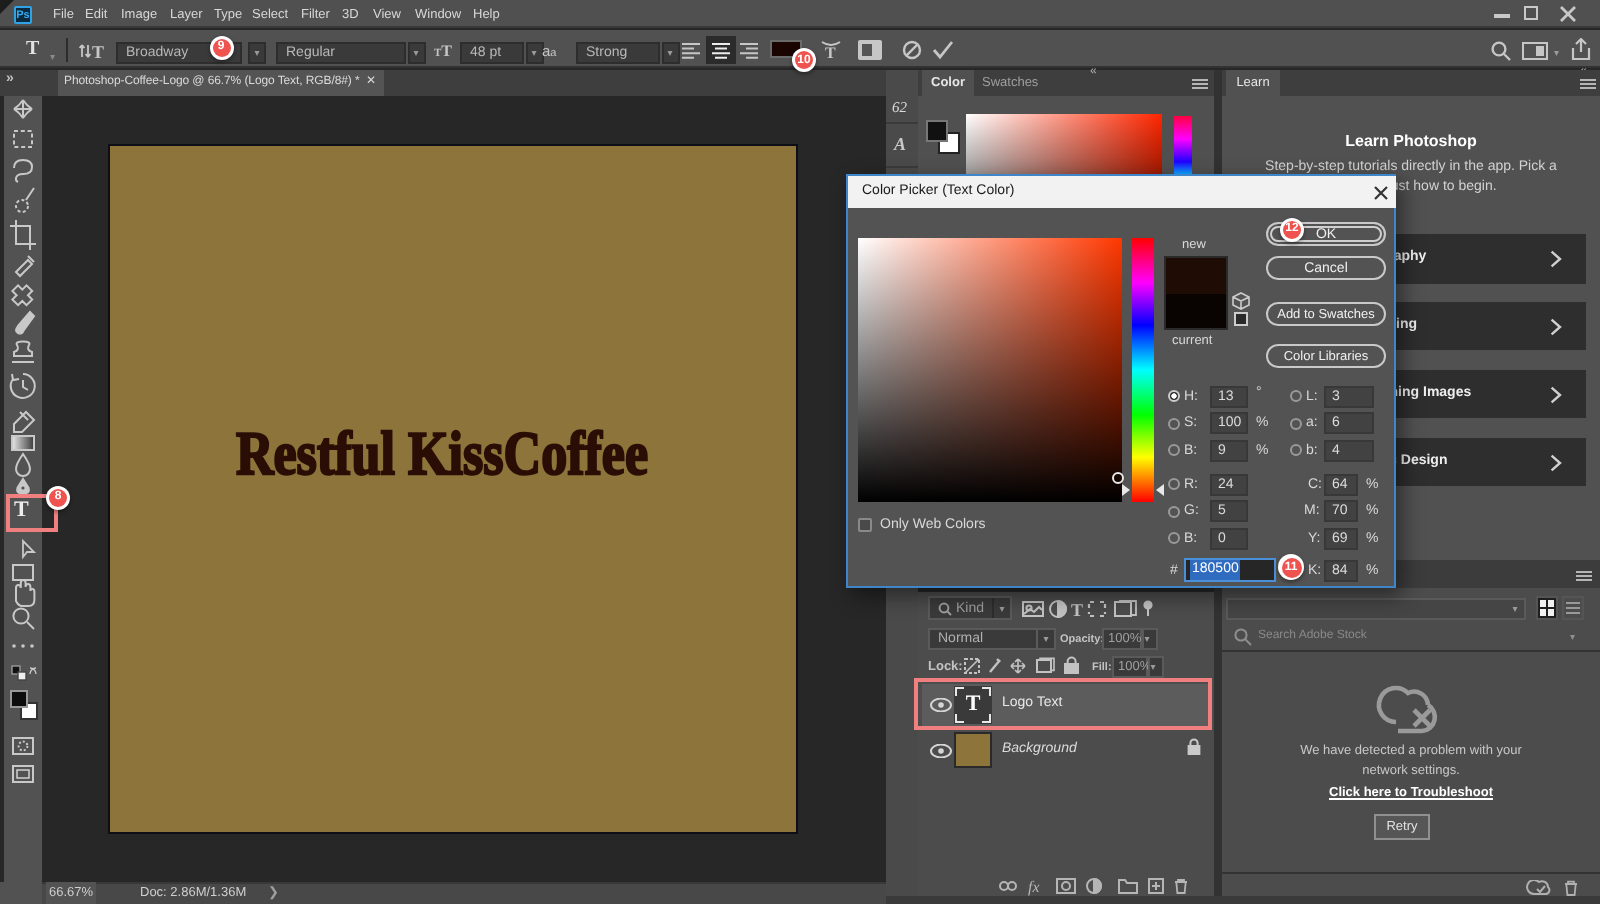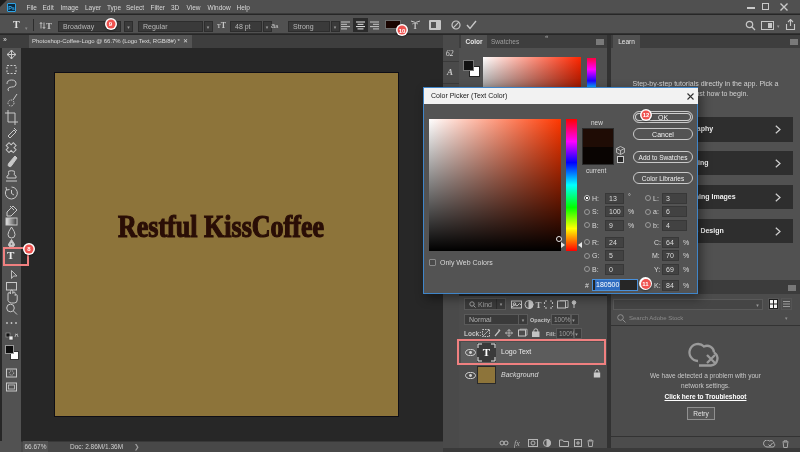--- a/index.html
+++ b/index.html
@@ -215,20 +215,21 @@
 <div class="abs" style="left:483px;top:57px;width:98px;height:39px;background:linear-gradient(to bottom,rgba(0,0,0,0) 0%,rgba(0,0,0,0.5) 100%),linear-gradient(to right,#ffffff,#ff2600);"></div>
 
 <div class="abs" style="left:587px;top:58px;width:9px;height:38px;background:linear-gradient(to bottom,#ff0040,#ff00ff 30%,#2000ff 60%,#00ffff 85%,#00ff88 100%);"></div>
 
 <div class="abs" style="left:611px;top:35px;width:189px;height:245px;background:#515151;"></div>
 <div class="abs" style="left:611px;top:35px;width:189px;height:13px;background:#3e3e3e;"></div>
 <div class="abs" style="left:613px;top:35px;width:27px;height:13px;background:#515151;color:#e6e6e6;font-size:6.5px;line-height:13px;text-align:center;">Learn</div>
 <svg class="abs" style="left:790px;top:39px;" width="8" height="6">
       <path d="M0 1h8M0 3h8M0 5h8" stroke="#b5b5b5" stroke-width="1"></path>
     </svg>
+<div class="abs" style="left:611px;top:66px;width:189px;text-align:center;color:#ffffff;font-size:8px;font-weight:bold;">Learn Photoshop</div>
 <div class="abs" style="left:611px;top:79px;width:189px;text-align:center;color:#d2d2d2;font-size:7px;line-height:10px;">Step-by-step tutorials directly in the app. Pick a<br>and learn just how to begin.</div>
 <div class="abs" style="left:620px;top:117px;width:173px;height:24.5px;background:#2e2e2e;color:#efefef;font-size:7px;font-weight:bold;line-height:24.5px;padding-left:50px;">Photography<svg style="position:absolute;right:12px;top:8px;" width="6" height="9">
         <path d="M0.8 0.8 L5 4.5 L0.8 8.2" stroke="#d0d0d0" stroke-width="1.2" fill="none"></path>
       </svg></div>
 <div class="abs" style="left:620px;top:150.5px;width:173px;height:24.5px;background:#2e2e2e;color:#efefef;font-size:7px;font-weight:bold;line-height:24.5px;padding-left:50px;">Retouching<svg style="position:absolute;right:12px;top:8px;" width="6" height="9">
         <path d="M0.8 0.8 L5 4.5 L0.8 8.2" stroke="#d0d0d0" stroke-width="1.2" fill="none"></path>
       </svg></div>
 <div class="abs" style="left:620px;top:184.5px;width:173px;height:24.5px;background:#2e2e2e;color:#efefef;font-size:7px;font-weight:bold;line-height:24.5px;padding-left:53px;">Combining Images<svg style="position:absolute;right:12px;top:8px;" width="6" height="9">
         <path d="M0.8 0.8 L5 4.5 L0.8 8.2" stroke="#d0d0d0" stroke-width="1.2" fill="none"></path>
       </svg></div>

